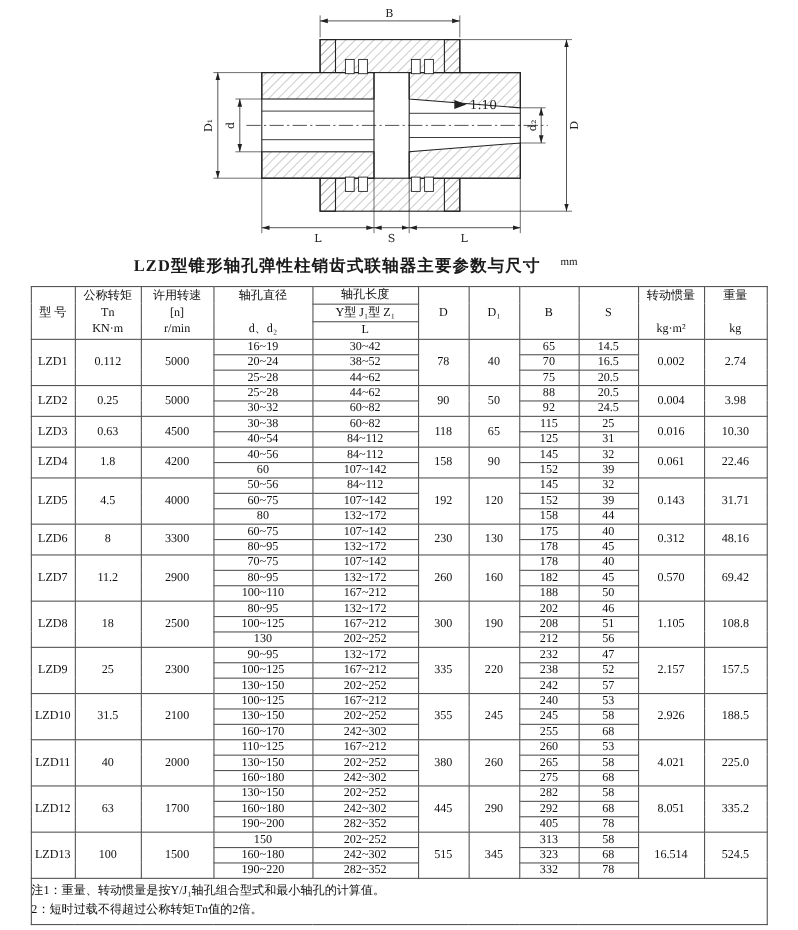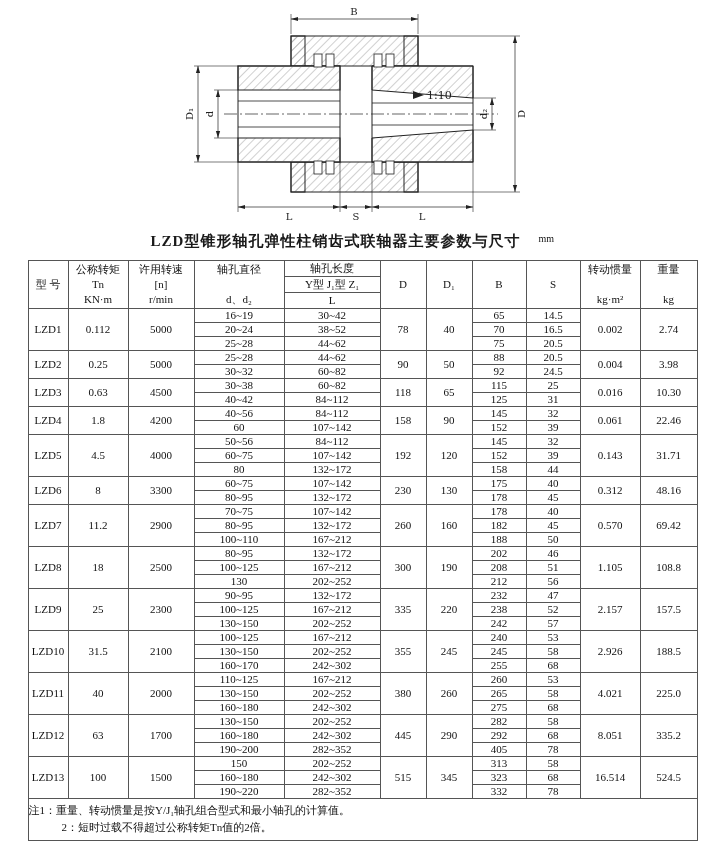--- a/index.html
+++ b/index.html
@@ -4,21 +4,21 @@
 <style>
   html,body { margin:0; padding:0; }
   body {
     width:725px; height:845px; background:#ffffff; overflow:hidden;
     font-family:"Liberation Serif","DejaVu Serif",serif; color:#111;
   }
   
   .drawing-wrap { padding:4px 0 0 168px; height:226px; }
   svg text { font-family:"DejaVu Serif","Liberation Serif",serif; fill:#222; }
   
-  .title-row { position:relative; width:613px; height:24px; margin-top:2px;margin-left:29px; }
+  .title-row { position:relative; width:613px; height:24px; margin-top:2px; }
   .doc-title {
     position:absolute; left:0; right:0; text-align:center;
     font-size:15px; letter-spacing:1px; font-weight:bold; color:#1a1a1a;
   }
   .unit-label { position:absolute; right:88px; top:1px; font-size:10px; }
   
   table.spec {
     border-collapse:collapse; table-layout:fixed; width:669px;
     margin:4px auto 0 auto; font-size:11px; color:#111;
     border:1.5px solid #333;
@@ -28,21 +28,21 @@
     padding:0; height:13px; line-height:13px; overflow:hidden;
     font-weight:normal;
   }
   table.spec thead th { line-height:1.35; height:auto; }
   .ml { white-space:pre-line; }
   tr.hdr-sub th { height:18px; }
   tbody.notes-body td {
     text-align:left; height:auto; line-height:1.55; padding:3px 6px 4px 0;
   }
   .note-line-1 { padding-left:0; }
-  .note-line-2 { padding-left:33px; }
+  .note-line-2 { }
 </style>
 </head>
 <body>
 
 <div class="drawing-wrap">
   <svg width="390" height="224" viewBox="0 0 390 224">
     <defs>
       <pattern id="hatch" width="6" height="6" patternTransform="rotate(45)" patternUnits="userSpaceOnUse">
         <line x1="0" y1="0" x2="0" y2="6" stroke="#8a8a8a" stroke-width="0.8"></line>
       </pattern>
@@ -223,21 +223,21 @@
         <td>30~38</td>
         <td>60~82</td>
         <td rowspan="2">118</td>
         <td rowspan="2">65</td>
         <td>115</td>
         <td>25</td>
         <td rowspan="2">0.016</td>
         <td rowspan="2">10.30</td>
       </tr>
       <tr>
-        <td>40~42</td>
+        <td>40~54</td>
         <td>84~112</td>
         <td>125</td>
         <td>31</td>
       </tr>
       <tr>
         <td rowspan="2">LZD4</td>
         <td rowspan="2">1.8</td>
         <td rowspan="2">4200</td>
         <td>40~56</td>
         <td>84~112</td>

